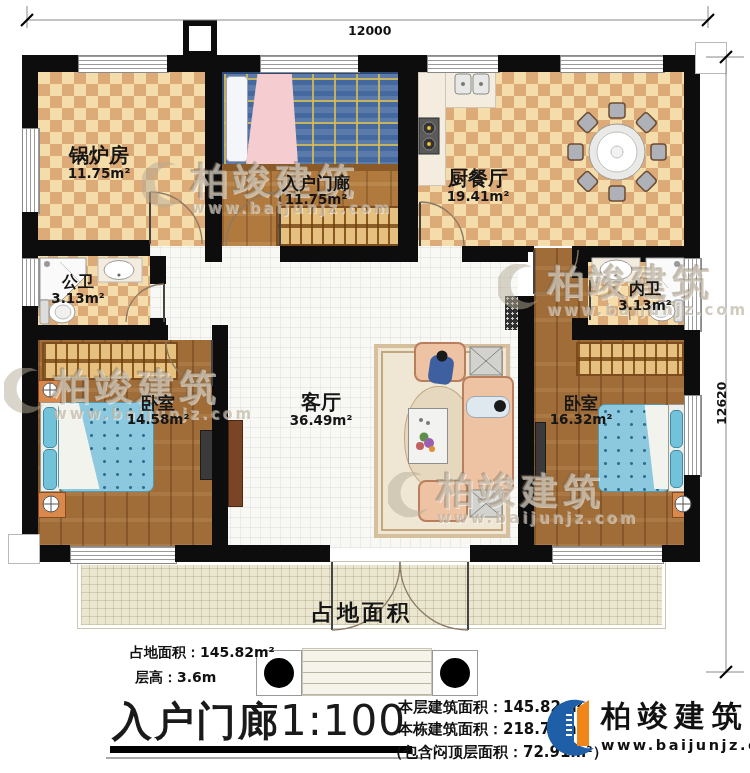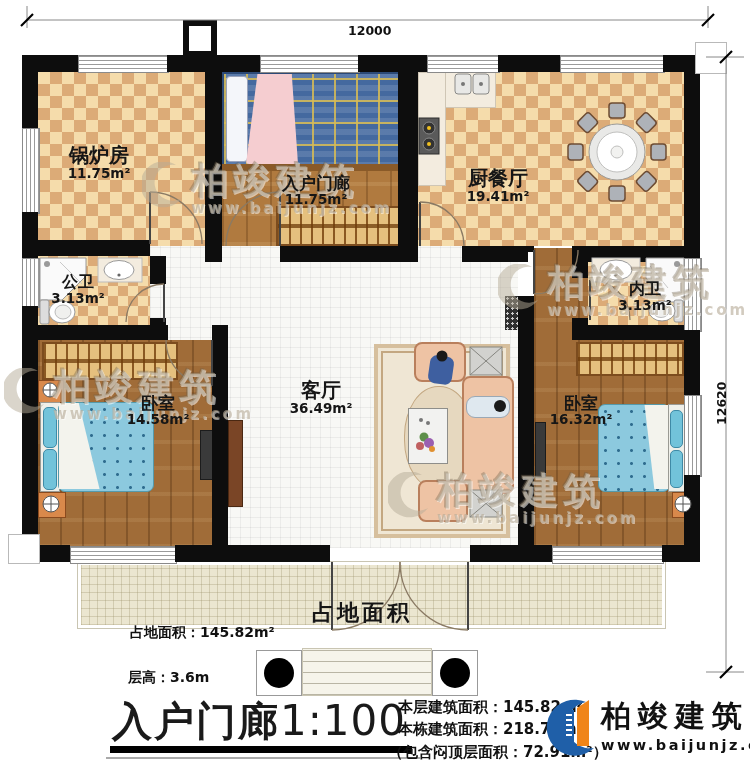--- a/index.html
+++ b/index.html
@@ -368,51 +368,51 @@
 </div>
 
 <div class="room-label" style="left:99px;top:145px">
   <div class="rn-lg">锅炉房</div>
   <div class="ra">11.75m²</div>
 </div>
 <div class="room-label" style="left:316px;top:174px">
   <div class="rn-md">入户门廊</div>
   <div class="ra">11.75m²</div>
 </div>
-<div class="room-label" style="left:498px;top:168px">
+<div class="room-label" style="left:478px;top:168px">
   <div class="rn-lg">厨餐厅</div>
   <div class="ra">19.41m²</div>
 </div>
 <div class="room-label" style="left:78px;top:274px">
   <div class="rn-sm">公卫</div>
   <div class="ra">3.13m²</div>
 </div>
 <div class="room-label" style="left:645px;top:281px">
   <div class="rn-sm">内卫</div>
   <div class="ra">3.13m²</div>
 </div>
 <div class="room-label" style="left:158px;top:394px">
   <div class="rn-md">卧室</div>
   <div class="ra">14.58m²</div>
 </div>
-<div class="room-label" style="left:321px;top:380px">
+<div class="room-label" style="left:321px;top:392px">
   <div class="rn-lg">客厅</div>
   <div class="ra">36.49m²</div>
 </div>
 <div class="room-label" style="left:581px;top:394px">
   <div class="rn-md">卧室</div>
   <div class="ra">16.32m²</div>
 </div>
 <div class="porch-label">占地面积</div>
 
 <div class="dim-label" style="left:348px;top:23px">12000</div>
 <div class="dim-label" style="left:714px;top:425px;transform:rotate(-90deg);transform-origin:0 0">12620</div>
 
-<div class="info-line" style="left:130px;top:624px">占地面积：145.82m²</div>
-<div class="info-line" style="left:128px;top:669px">层高：3.6m</div>
+<div class="info-line" style="left:130px;top:644px">占地面积：145.82m²</div>
+<div class="info-line" style="left:135px;top:669px">层高：3.6m</div>
 
 <div class="plan-title"><span>入户门廊</span><span class="plan-scale">1:100</span></div>
 <div class="abs" style="left:110px;top:746px;width:302px;height:7px;background:#000"></div>
 <div class="abs" style="left:106px;top:757px;width:314px;height:2px;background:#aaa"></div>
 
 <div class="info-line" style="left:398px;top:698px;font-size:15px">本层建筑面积：145.82m²</div>
 <div class="info-line" style="left:398px;top:720px;font-size:15px">本栋建筑面积：218.73m²</div>
 <div class="info-line" style="left:388px;top:743px;font-size:15px">（包含闷顶层面积：72.91m²）</div>
 
 <svg class="abs" style="left:546px;top:694px" width="52" height="72" viewBox="0 0 52 72">

